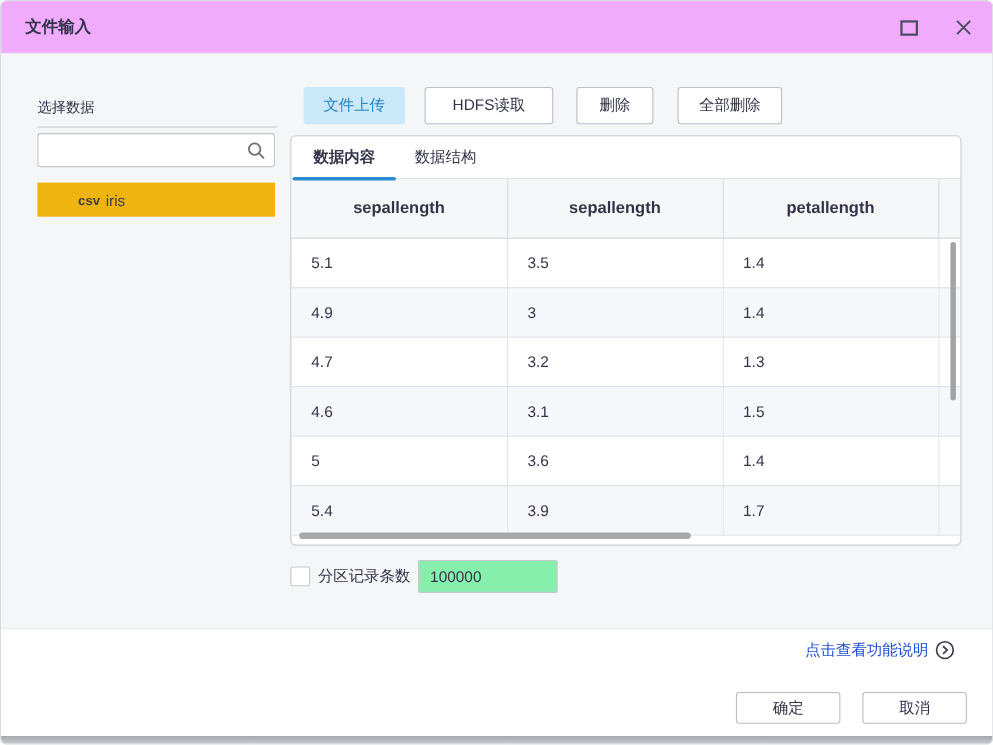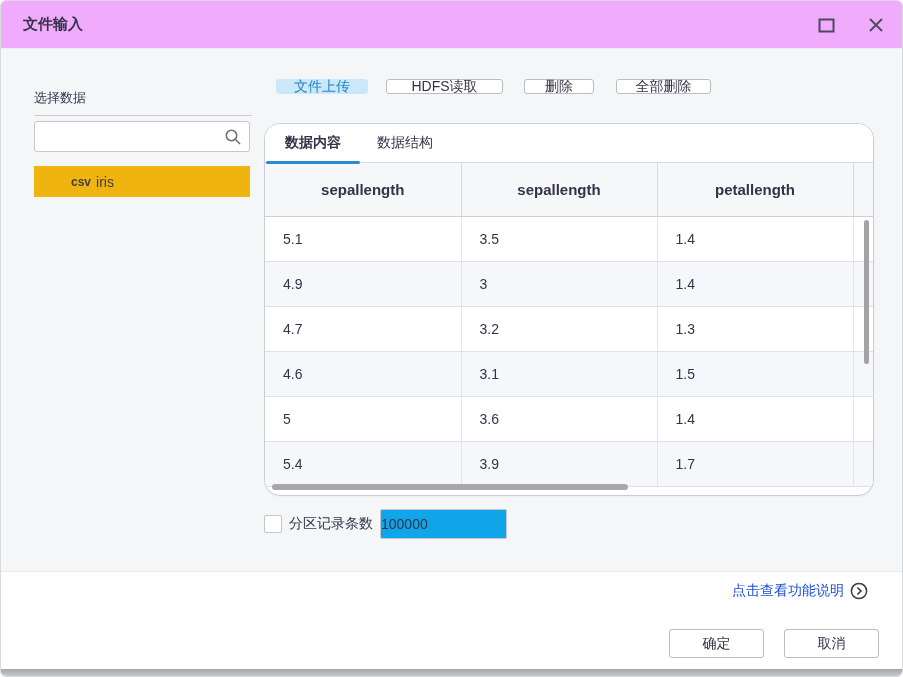--- a/index.html
+++ b/index.html
@@ -30,32 +30,32 @@
                     border:none; outline:none; font-size:13px; background:transparent; color:#33334a; }
   .search-ic{ position:absolute; right:7px; top:6px; }
   .ds-item{ position:absolute; left:33px; top:117px; width:216px; height:31px;
             background:#f0b410; display:flex; align-items:center; padding-left:37px;
             font-size:14px; cursor:pointer; }
   .ds-type{ font-weight:bold; color:#404040; font-size:12px; margin-right:5px; }
   .ds-name{ color:#404040; }
 
   
   .toolbar{ position:absolute; left:263px; top:30px; height:30px; }
-  .tb-btn{ position:absolute; top:0; height:15px; border-radius:3px; font-size:14px;
+  .tb-btn{ position:absolute; top:0; height:34px; border-radius:3px; font-size:14px;
            display:flex; align-items:center; justify-content:center; cursor:pointer;
            background:#fff; border:1px solid #b9bdc5; color:#33334a; }
   .tb-btn.active{ background:#c9e8f9; border:1px solid #c9e8f9; color:#2384c6; }
   .tb-0{ left:12px;  width:92px; }
   .tb-1{ left:122px; width:117px; }
   .tb-2{ left:260px; width:70px; }
   .tb-3{ left:352px; width:95px; }
 
   
   .card{ position:absolute; left:263px; top:74px; width:610px; height:373px;
-         background:#fff; border:1px solid #c9ced6; border-radius:16px; overflow:hidden;
+         background:#fff; border:1px solid #c9ced6; border-radius:5px; overflow:hidden;
          box-shadow:0 1px 2px rgba(0,0,0,0.04); }
   .tabbar{ position:relative; height:39px; border-bottom:1px solid #d9dde3;
            display:flex; align-items:center; padding-left:20px; background:#fff; }
   .tab{ font-size:14px; margin-right:36px; cursor:pointer; color:#33334a; }
   .tab.active{ font-weight:bold; }
   .tab-underline{ position:absolute; left:1px; bottom:-2px; width:94px; height:3px;
                   background:#2b8bd0; border-radius:2px; }
 
   table.data{ border-collapse:collapse; width:608px; table-layout:fixed; }
   table.data th{ height:53px; background:#f5f7f9; font-size:15px; font-weight:bold;
@@ -71,22 +71,22 @@
             background:#a3a3a6; border-radius:3px; cursor:pointer; }
   .hscroll{ position:absolute; left:7px; bottom:5px; width:356px; height:6px;
             background:#a8a8ab; border-radius:3px; cursor:pointer; }
 
   
   .part-row{ position:absolute; left:263px; top:459px; height:31px; display:flex; align-items:center; }
   .checkbox{ width:18px; height:18px; background:#fff; border:1px solid #c3c7cd;
              border-radius:2px; cursor:pointer; }
   .part-label{ font-size:14px; margin-left:7px; color:#33334a; }
   .part-input{ margin-left:7px; width:127px; height:30px; border:1px solid #c3c7cd;
-               border-radius:2px; background:#0ea5e9; font-size:14px; color:#33334a;
-               padding-left:0; font-family:"Liberation Sans","DejaVu Sans",sans-serif; }
+               border-radius:2px; background:#86efac; font-size:14px; color:#33334a;
+               padding-left:10px; font-family:"Liberation Sans","DejaVu Sans",sans-serif; }
 
   
   .footer{ position:absolute; left:0; top:570px; width:903px; height:98px;
            background:#fff; border-top:1px solid #e7e9eb; }
   .help{ position:absolute; right:36px; top:10px; display:flex; align-items:center;
          gap:6px; cursor:pointer; }
   .help-text{ font-size:14px; color:#1d4ed8; }
   .f-btn{ position:absolute; top:57px; width:95px; height:29px; background:#fff;
           border:1px solid #b9bdc5; border-radius:3px; font-size:14px; color:#33334a;
           display:flex; align-items:center; justify-content:center; cursor:pointer; }

